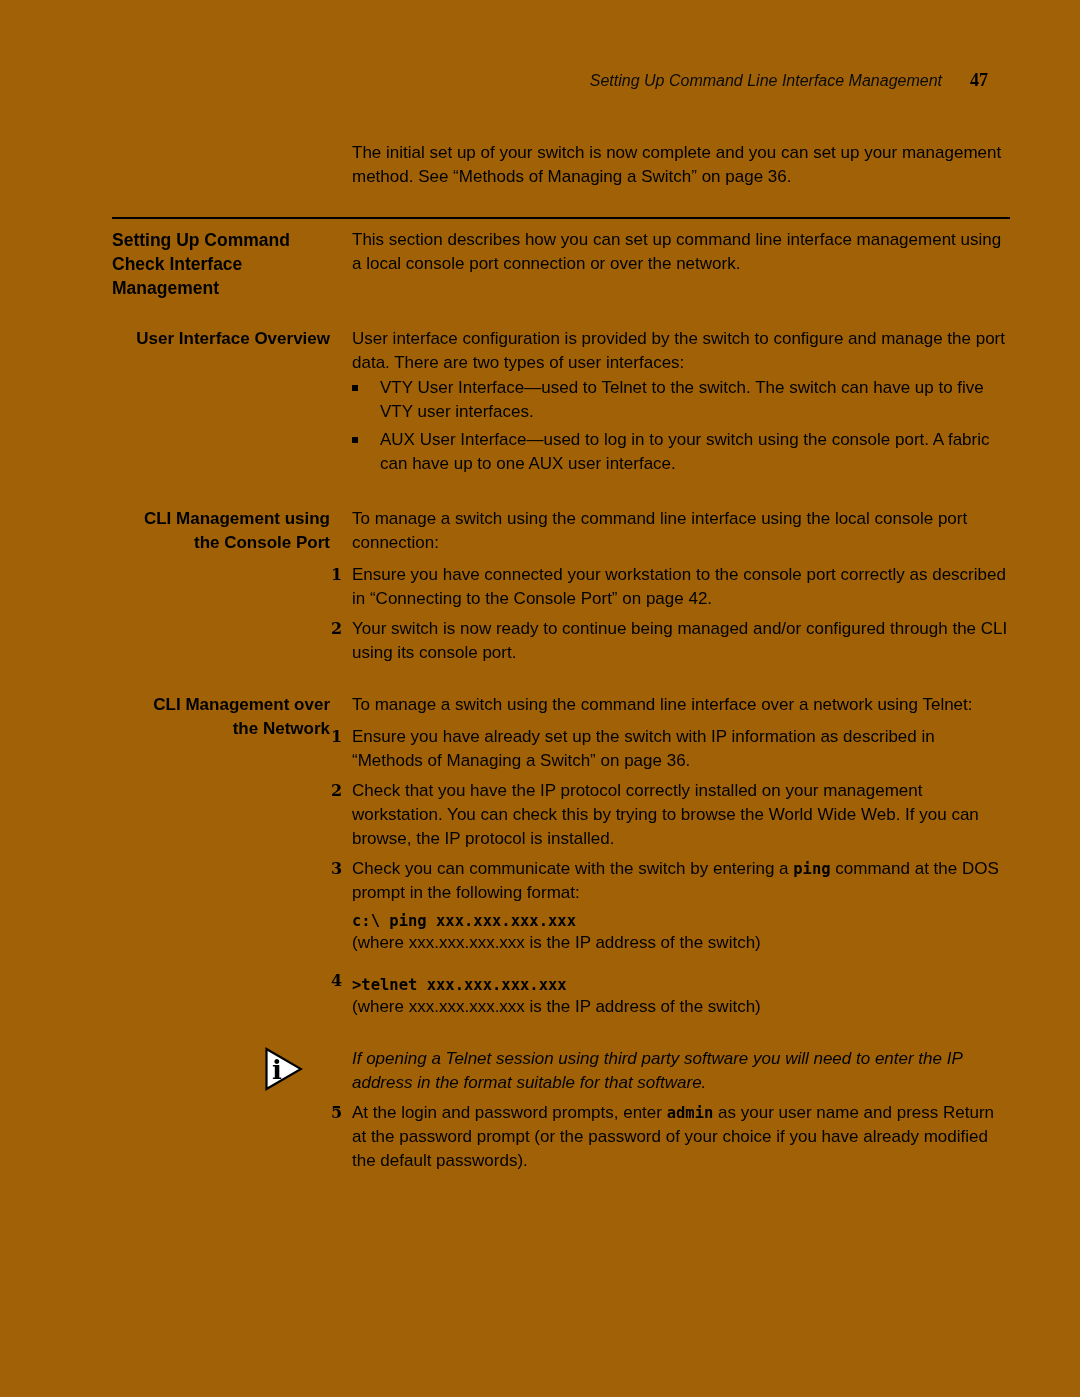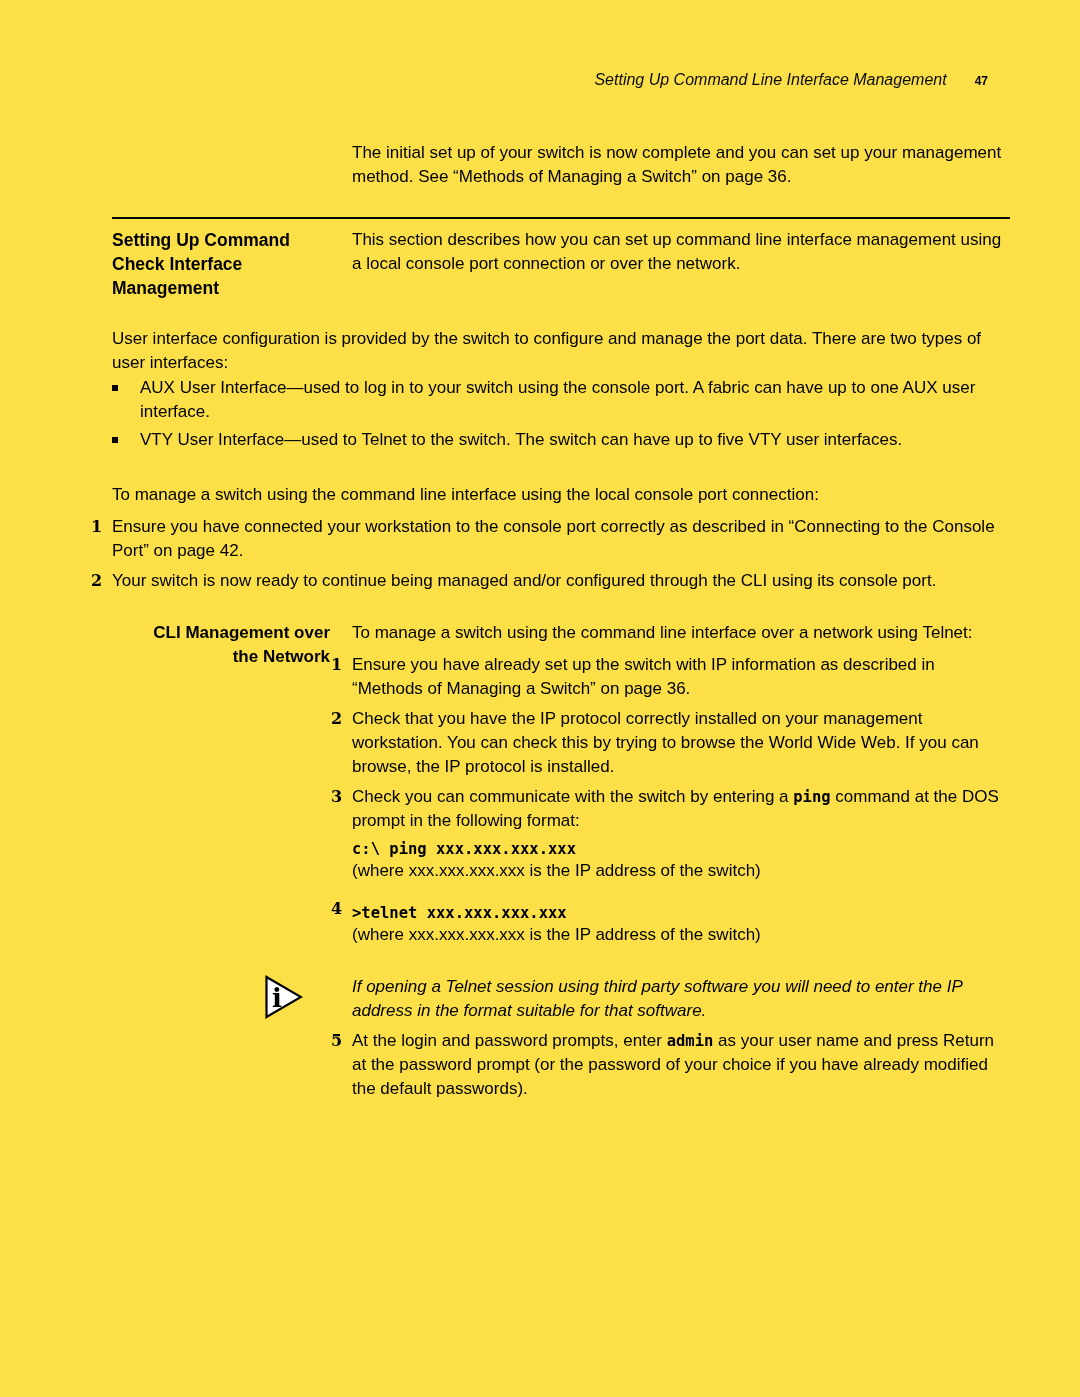--- a/index.html
+++ b/index.html
@@ -1,26 +1,26 @@
 <!DOCTYPE html>
 <html><head>
 <meta charset="utf-8">
 <style>
   * { margin:0; padding:0; box-sizing:border-box; }
   html,body { background:#ffffff; }
   .page {
-    width:1080px; height:1397px; background:#fde047; color:#000;
+    width:1080px; height:1397px; background:#a16207; color:#000;
     font-family:"Liberation Sans", sans-serif;
     font-size:17px; line-height:24px;
     padding:68px 70px 30px 112px;
     overflow:hidden;
   }
   .header { display:flex; justify-content:flex-end; align-items:baseline; gap:28px; margin-right:22px; }
   .h-title { font-style:italic; font-size:16px; color:#0a0a0a; }
-  .h-num { font-weight:bold; font-size:12px; }
+  .h-num { font-weight:bold; font-size:18px;font-family:Liberation Serif, serif; }
 
   .intro { margin:48px 0 13px 240px; }
 
   hr.rule { border:none; border-top:2px solid #000; margin-top:28px; }
 
   .row { display:flex; }
   .labelcol { width:240px; flex:none; padding-right:22px; }
   .label-main { font-weight:bold; font-size:17.5px; line-height:24px; }
   .label-sub { font-weight:bold; font-size:17px; line-height:24px; text-align:right; }
   .bodycol { flex:1; min-width:0; }
@@ -76,38 +76,43 @@
       <div>Setting Up Command</div>
       <div>Check Interface</div>
       <div>Management</div>
     </div>
     <div class="bodycol">
       <p>This section describes how you can set up command line interface management using a local console port connection or over the network.</p>
     </div>
   </div>
 
   <div class="row row-overview">
+    <div class="labelcol label-sub">User Interface Overview</div>
     <div class="bodycol">
       <p class="ov-intro">User interface configuration is provided by the switch to configure and manage the port data. There are two types of user interfaces:</p>
       <div class="bullet-item">
         <span class="bullet-marker">
             <span class="bullet-square"></span>
           </span>
-        <span class="bullet-text">AUX User Interface—used to log in to your switch using the console port. A fabric can have up to one AUX user interface.</span>
+        <span class="bullet-text">VTY User Interface—used to Telnet to the switch. The switch can have up to five VTY user interfaces.</span>
       </div>
       <div class="bullet-item">
         <span class="bullet-marker">
             <span class="bullet-square"></span>
           </span>
-        <span class="bullet-text">VTY User Interface—used to Telnet to the switch. The switch can have up to five VTY user interfaces.</span>
+        <span class="bullet-text">AUX User Interface—used to log in to your switch using the console port. A fabric can have up to one AUX user interface.</span>
       </div>
     </div>
   </div>
 
   <div class="row row-console">
+    <div class="labelcol label-sub">
+      <div>CLI Management using</div>
+      <div>the Console Port</div>
+    </div>
     <div class="bodycol">
       <p class="sec-intro">To manage a switch using the command line interface using the local console port connection:</p>
       <div class="step">
         <span class="step-num">1</span>
         <span class="step-content">Ensure you have connected your workstation to the console port correctly as described in “Connecting to the Console Port” on page 42.</span>
       </div>
       <div class="step">
         <span class="step-num">2</span>
         <span class="step-content">Your switch is now ready to continue being managed and/or configured through the CLI using its console port.</span>
       </div>

